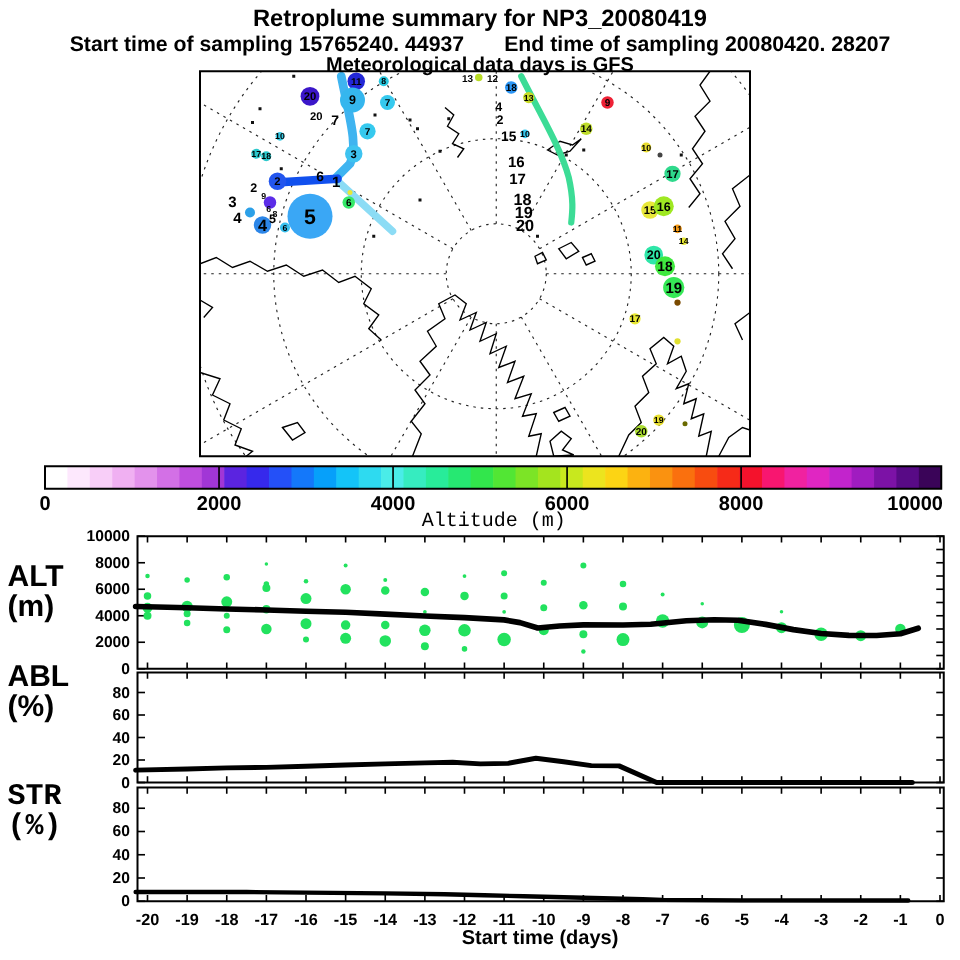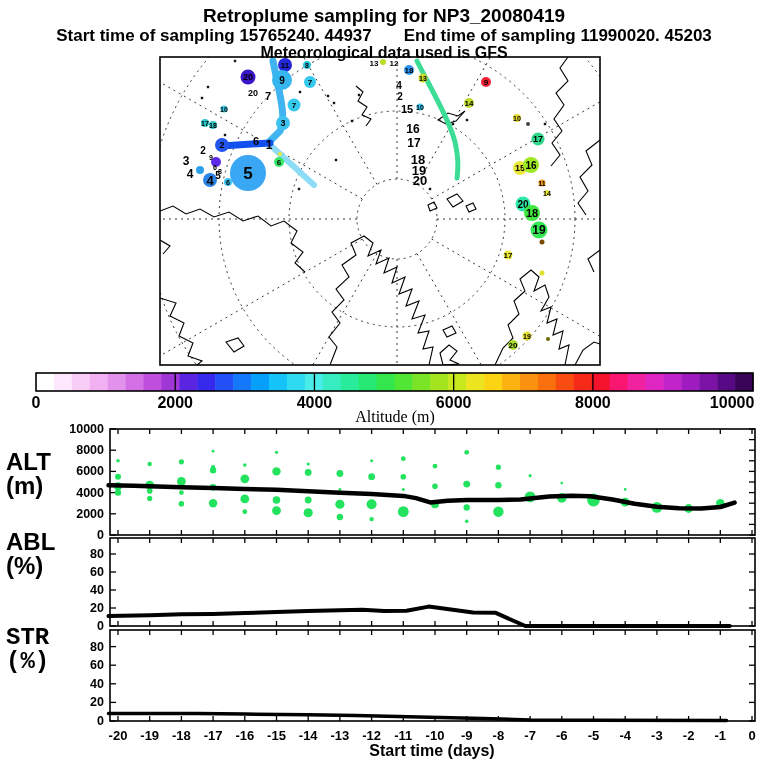--- a/index.html
+++ b/index.html
@@ -12,21 +12,21 @@
   #subtitle .gap{display:inline-block;width:32px;}
   #metline{top:44px;font-size:16px;}
   .plabel{position:absolute;left:6px;width:92px;text-align:left;
           font-weight:bold;font-size:24px;line-height:24px;}
   #lab-alt{top:450px;}
   #lab-abl{top:530px;}
   #lab-str{top:626px;font-family:Liberation Mono, monospace;}
   #xlabel{position:absolute;top:742px;left:96px;width:672px;text-align:center;
           font-weight:bold;font-size:16px;}
   #cbar-title{position:absolute;top:408px;left:22px;width:746px;text-align:center;
-          font-family:Liberation Serif, serif;font-size:16px;}
+          font-family:Liberation Mono, monospace;font-size:16px;}
 </style>
 </head>
 <body>
 
 <svg id="plot-svg" width="768" height="768" viewBox="0 0 768 768">
     <defs>
       <clipPath id="mclip">
         <rect x="160" y="57" width="440" height="308"></rect>
       </clipPath>
     </defs>
@@ -510,23 +510,23 @@
       <text x="561.8" y="740" font-size="13" text-anchor="middle" font-family="&quot;Liberation Sans&quot;,sans-serif" font-weight="bold" fill="#000">-6</text>
       <text x="593.5" y="740" font-size="13" text-anchor="middle" font-family="&quot;Liberation Sans&quot;,sans-serif" font-weight="bold" fill="#000">-5</text>
       <text x="625.2" y="740" font-size="13" text-anchor="middle" font-family="&quot;Liberation Sans&quot;,sans-serif" font-weight="bold" fill="#000">-4</text>
       <text x="656.9" y="740" font-size="13" text-anchor="middle" font-family="&quot;Liberation Sans&quot;,sans-serif" font-weight="bold" fill="#000">-3</text>
       <text x="688.6" y="740" font-size="13" text-anchor="middle" font-family="&quot;Liberation Sans&quot;,sans-serif" font-weight="bold" fill="#000">-2</text>
       <text x="720.3" y="740" font-size="13" text-anchor="middle" font-family="&quot;Liberation Sans&quot;,sans-serif" font-weight="bold" fill="#000">-1</text>
       <text x="752" y="740" font-size="13" text-anchor="middle" font-family="&quot;Liberation Sans&quot;,sans-serif" font-weight="bold" fill="#000">0</text>
     </g>
   </svg>
 
-<div class="hdr" id="title">Retroplume sampling for NP3_20080419</div>
-<div class="hdr" id="subtitle"><span>Start time of sampling 15765240. 44937</span><span class="gap"></span><span>End time of sampling 11990020. 45203</span></div>
-<div class="hdr" id="metline">Meteorological data used is GFS</div>
+<div class="hdr" id="title">Retroplume summary for NP3_20080419</div>
+<div class="hdr" id="subtitle"><span>Start time of sampling 15765240. 44937</span><span class="gap"></span><span>End time of sampling 20080420. 28207</span></div>
+<div class="hdr" id="metline">Meteorological data days is GFS</div>
 
 <div class="plabel" id="lab-alt">
   <div>ALT</div>
   <div>(m)</div>
 </div>
 <div class="plabel" id="lab-abl">
   <div>ABL</div>
   <div>(%)</div>
 </div>
 <div class="plabel" id="lab-str">

